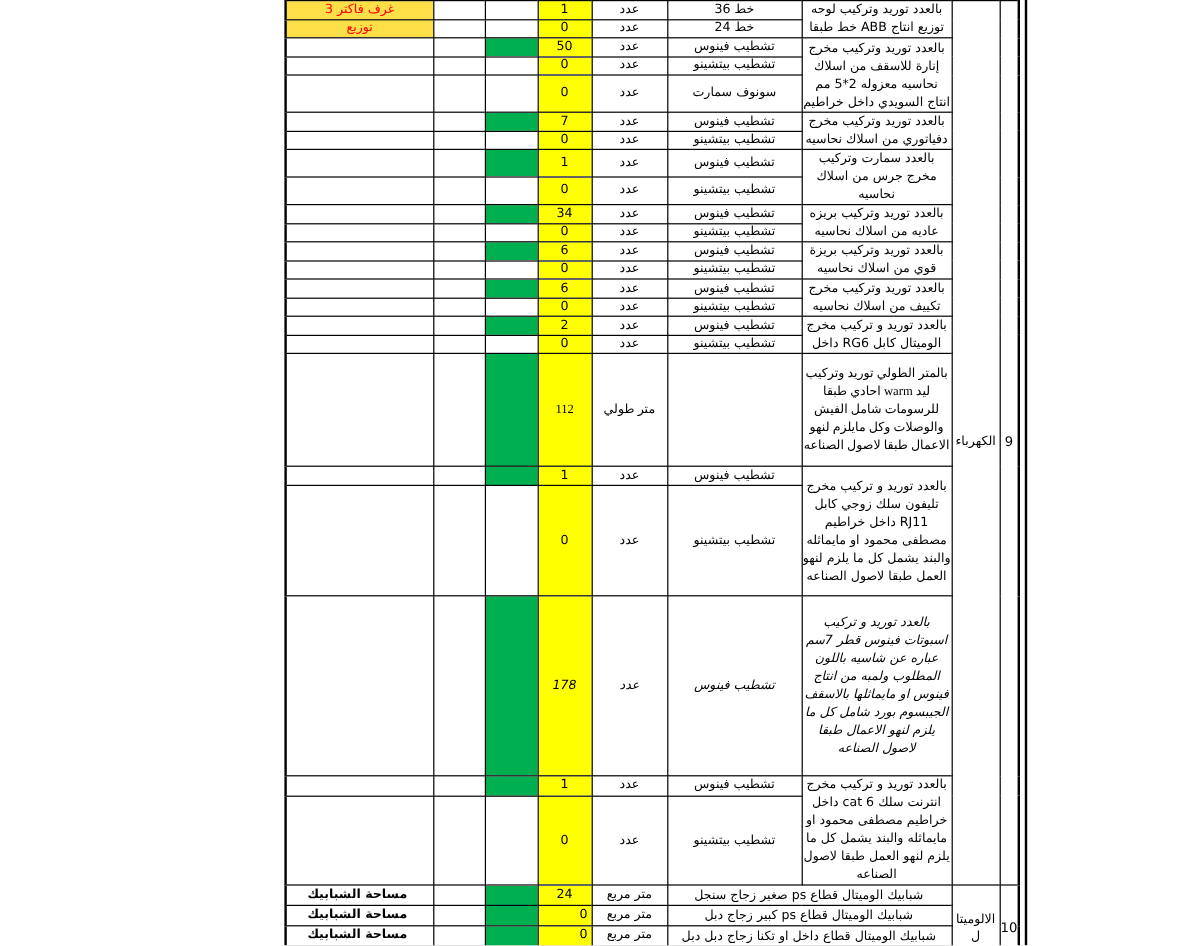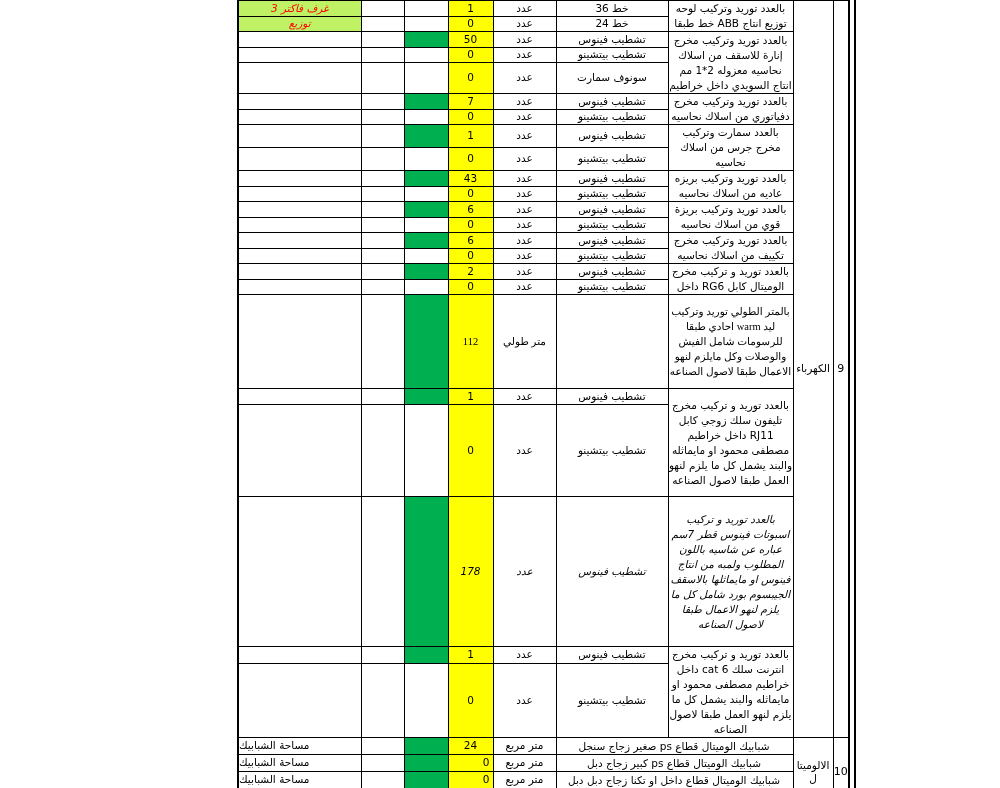--- a/index.html
+++ b/index.html
@@ -16,22 +16,22 @@
     font-size:10.5px; line-height:1.25; text-align:center; vertical-align:middle;
     overflow:hidden; word-wrap:break-word;
   }
   td.c-num  { border-right-width:2px; font-size:11px; }
   td.c-lbl  { border-left-width:2px; }
   td.desc   { line-height:15px; padding:0 0; }
   td.desc-r { padding:0 3px 0 2px; line-height:14px; }
   td.qty    { background:#FFFF00; }
   td.qty-r  { text-align:right; padding-left:0; padding-right:3px; }
   td.green-on { background:#00B050; }
-  td.lbl-yellow { background:#bef264; color:#FF0000;font-style:italic; }
-  td.lbl-right  { text-align:left; padding-right:4px; }
+  td.lbl-yellow { background:#fde047; color:#FF0000; }
+  td.lbl-right  { text-align:center; padding-right:4px;font-weight:bold; }
   td.lbl-small  { font-size:8px; }
   .outer-line {
     position:absolute; left:854px; top:0; width:2px; height:788px; background:#000;
   }
 </style>
 </head>
 <body>
 
 <div class="page">
   <table class="boq">
@@ -60,21 +60,21 @@
         </tr>
         <tr style="height: 15.5px;">
           <td>خط 24</td>
           <td>عدد</td>
           <td class="qty">0</td>
           <td></td>
           <td></td>
           <td class="c-lbl lbl-yellow">توزيع</td>
         </tr>
         <tr style="height: 15.5px;">
-          <td class="desc" rowspan="3">بالعدد توريد وتركيب مخرج إنارة  للاسقف من اسلاك نحاسيه معزوله  2*1 مم انتاج السويدي داخل خراطيم</td>
+          <td class="desc" rowspan="3">بالعدد توريد وتركيب مخرج إنارة  للاسقف من اسلاك نحاسيه معزوله  2*5 مم انتاج السويدي داخل خراطيم</td>
           <td>تشطيب فينوس</td>
           <td>عدد</td>
           <td class="qty">50</td>
           <td class="green-on"></td>
           <td></td>
           <td class="c-lbl"></td>
         </tr>
         <tr style="height: 15.5px;">
           <td>تشطيب بيتشينو</td>
           <td>عدد</td>
@@ -122,21 +122,21 @@
           <td>عدد</td>
           <td class="qty">0</td>
           <td></td>
           <td></td>
           <td class="c-lbl"></td>
         </tr>
         <tr style="height: 15.5px;">
           <td class="desc" rowspan="2">بالعدد توريد وتركيب بريزه عاديه من اسلاك نحاسيه</td>
           <td>تشطيب فينوس</td>
           <td>عدد</td>
-          <td class="qty">43</td>
+          <td class="qty">34</td>
           <td class="green-on"></td>
           <td></td>
           <td class="c-lbl"></td>
         </tr>
         <tr style="height: 15.5px;">
           <td>تشطيب بيتشينو</td>
           <td>عدد</td>
           <td class="qty">0</td>
           <td></td>
           <td></td>

